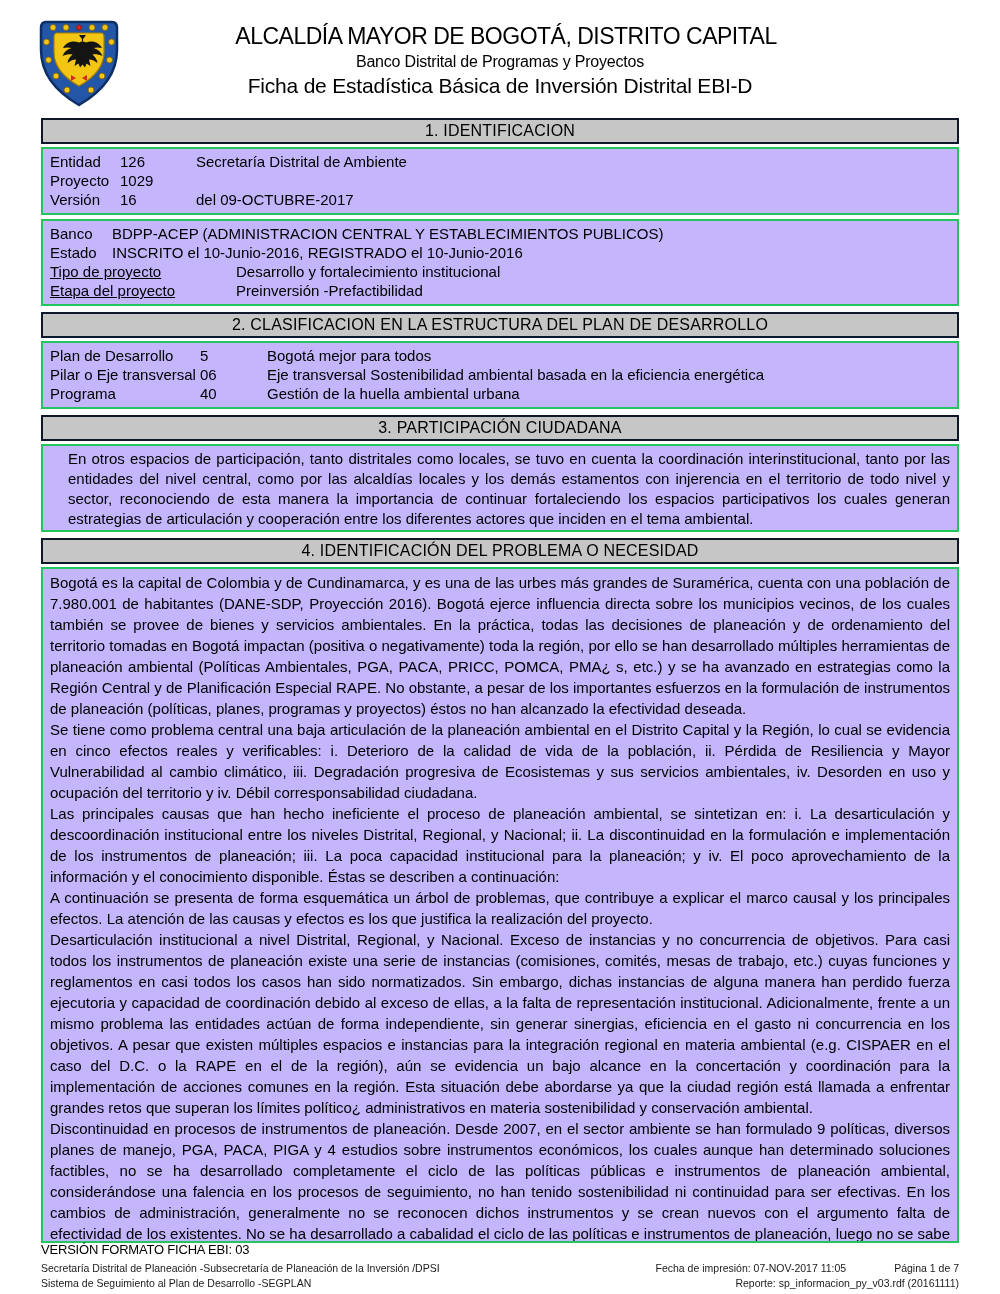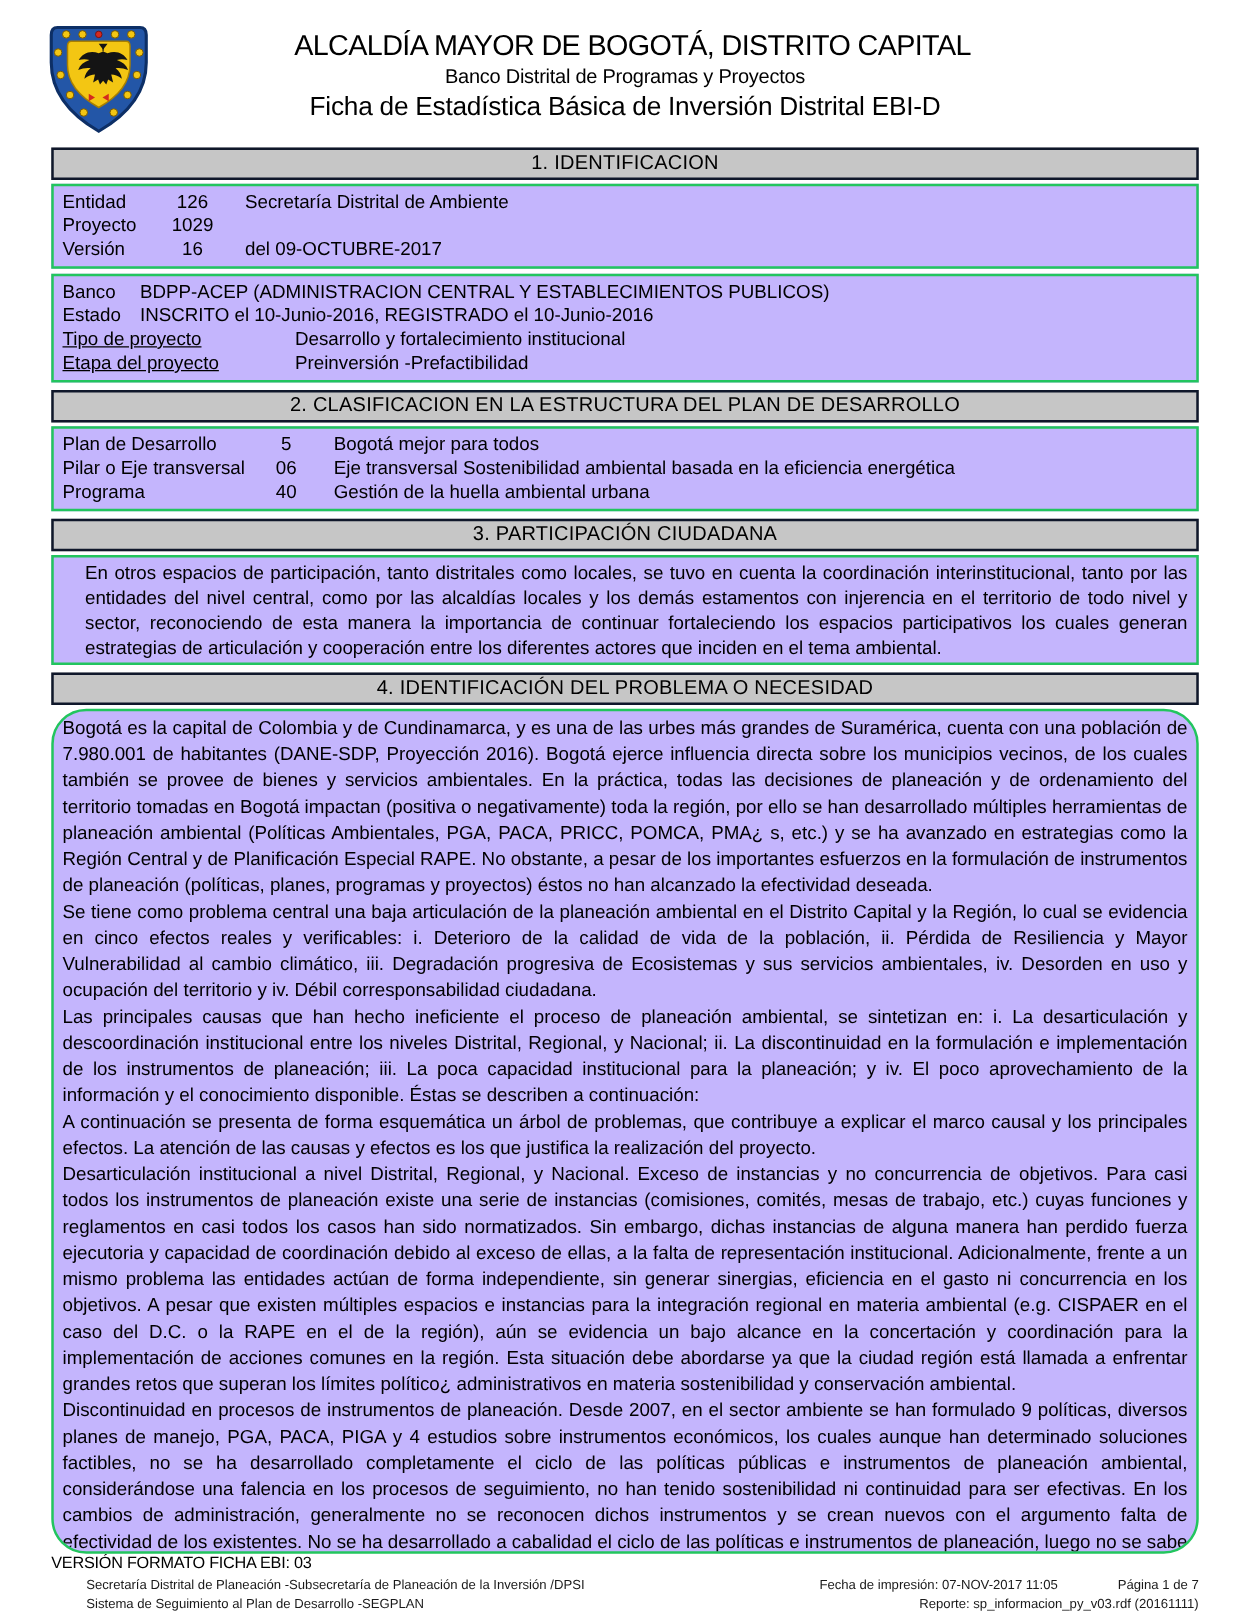--- a/index.html
+++ b/index.html
@@ -20,38 +20,38 @@
     border:2px solid #0f172a;background:#c6c6c6;text-align:center;
     font-size:16px;line-height:19px;padding:1px 0 2px 0;margin-top:6px;
     letter-spacing:0.2px;
   }
   .box{
     border:2px solid #22c55e;margin-top:3px;background:#c4b5fd;
     font-size:15px;line-height:19px;padding:3px 7px 4px 7px;box-sizing:border-box;
   }
   .row{display:flex;align-items:flex-start;}
   .lbl{flex:0 0 auto;}
-  .num{flex:0 0 auto;text-align:center;}
+  .num{flex:0 0 auto;text-align:left;}
   .val{flex:1;}
   
   .s1row .lbl{width:70px;}
   .s1row .num{width:68px;margin-right:8px;}
   .b2row.narrow .lbl{width:62px;}
   .b2row.wide  .lbl{width:186px;text-decoration:underline;}
   
   .s2row .lbl{width:150px;}
   .s2row .num{width:58px;margin-right:9px;}
   
   .para{text-align:justify;}
   .box-s3{height:88px;overflow:hidden;line-height:20px;padding-left:25px;}
-  .box-s4{height:676px;overflow:hidden;line-height:21px;font-size:15px;border-radius:28px;}
+  .box-s4{height:676px;overflow:hidden;line-height:21px;font-size:15px;}
   
   .footer{position:absolute;left:41px;right:41px;bottom:3px;}
   .version{font-size:13px;line-height:16px;margin-bottom:3px;letter-spacing:-0.2px;}
-  .frow{display:flex;justify-content:space-between;font-size:10.5px;line-height:15px;color:#1a1a1a;margin-left:28px;}
+  .frow{display:flex;justify-content:space-between;font-size:10.5px;line-height:15px;color:#1a1a1a;}
   .fright{display:flex;gap:48px;}
 </style>
 </head>
 <body>
 
 <div class="page">
 
   <div class="docheader">
     <div class="logo">
       <svg width="80" height="88" viewBox="0 0 80 88">

